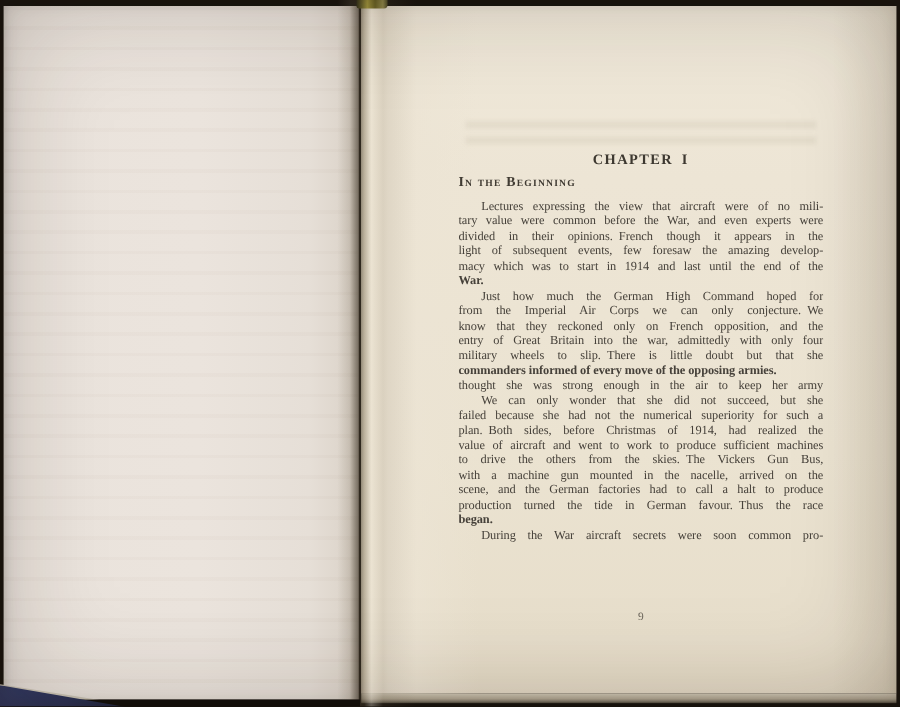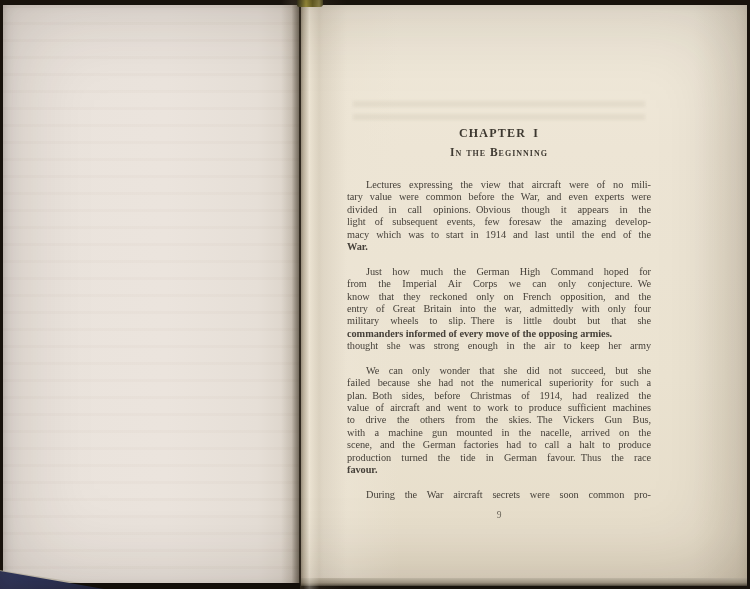--- a/index.html
+++ b/index.html
@@ -53,42 +53,42 @@
   }
   .cover-navy{
     position:absolute;left:0;top:566px;width:104px;height:23px;z-index:4;
     background:linear-gradient(100deg,#333b66 0%,#2c3359 55%,#20253e 100%);
     clip-path:polygon(0 22%,100% 100%,0 100%);
   }
   .bottom-shadow-left{
     position:absolute;left:0;top:583px;width:300px;height:6px;z-index:3;background:#120f0b;
   }
   .text-col{
-    position:absolute;left:347px;top:126px;width:304px;height:410px;z-index:6;
+    position:absolute;left:382px;top:126px;width:304px;height:410px;z-index:6;
     color:#45403a;
   }
   .ghost{
     position:absolute;left:6px;right:6px;height:6px;
     background:rgba(142,127,102,.10);filter:blur(1.6px);
   }
   .chapter{
     position:absolute;top:0;left:0;right:0;text-align:center;
     font-size:12px;font-weight:700;letter-spacing:1.2px;color:#3d3830;
   }
   .section{
-    position:absolute;top:20px;left:0;right:0;text-align:center;
+    position:absolute;top:20px;left:0;right:0;text-align:left;
     font-variant:small-caps;font-size:11.5px;font-weight:700;letter-spacing:1px;color:#403b33;
   }
   .body-text{position:absolute;top:41px;left:0;right:0;}
   .pline{
     font-size:10.3px;line-height:12.45px;height:12.45px;overflow:hidden;
     text-align:justify;text-align-last:justify;letter-spacing:-.05px;
     color:#46413a;
   }
-  .pline.first{padding-left:19px;margin-top:12px;}
+  .pline.first{padding-left:19px;}
   .pline.lastline{text-align-last:left;font-weight:bold;}
   .pagenum{
     position:absolute;top:384px;left:0;right:0;text-align:center;
     font-size:9.5px;color:#6d675c;
   }
 </style>
 </head>
 <body>
 
 <div class="photo">
@@ -109,39 +109,39 @@
     <div class="ghost" style="top:-25px"></div>
     <div class="ghost" style="top:-12px"></div>
 
     <div class="chapter">CHAPTER I</div>
 
     <div class="section">In the Beginning</div>
 
     <div class="body-text">
         <div class="pline first">Lectures expressing the view that aircraft were of no mili-</div>
         <div class="pline">tary value were common before the War, and even experts were</div>
-        <div class="pline">divided in call opinions. Obvious though it appears in the</div>
+        <div class="pline">divided in their opinions. French though it appears in the</div>
         <div class="pline">light of subsequent events, few foresaw the amazing develop-</div>
         <div class="pline">macy which was to start in 1914 and last until the end of the</div>
         <div class="pline lastline">War.</div>
         <div class="pline first">Just how much the German High Command hoped for</div>
         <div class="pline">from the Imperial Air Corps we can only conjecture. We</div>
         <div class="pline">know that they reckoned only on French opposition, and the</div>
         <div class="pline">entry of Great Britain into the war, admittedly with only four</div>
         <div class="pline">military wheels to slip. There is little doubt but that she</div>
         <div class="pline lastline">commanders informed of every move of the opposing armies.</div>
         <div class="pline">thought she was strong enough in the air to keep her army</div>
         <div class="pline first">We can only wonder that she did not succeed, but she</div>
         <div class="pline">failed because she had not the numerical superiority for such a</div>
         <div class="pline">plan. Both sides, before Christmas of 1914, had realized the</div>
         <div class="pline">value of aircraft and went to work to produce sufficient machines</div>
         <div class="pline">to drive the others from the skies. The Vickers Gun Bus,</div>
         <div class="pline">with a machine gun mounted in the nacelle, arrived on the</div>
         <div class="pline">scene, and the German factories had to call a halt to produce</div>
         <div class="pline">production turned the tide in German favour. Thus the race</div>
-        <div class="pline lastline">favour.</div>
+        <div class="pline lastline">began.</div>
         <div class="pline first">During the War aircraft secrets were soon common pro-</div>
       </div>
 
     <div class="pagenum">9</div>
   </div>
 
 </div>
 
 </body></html>

